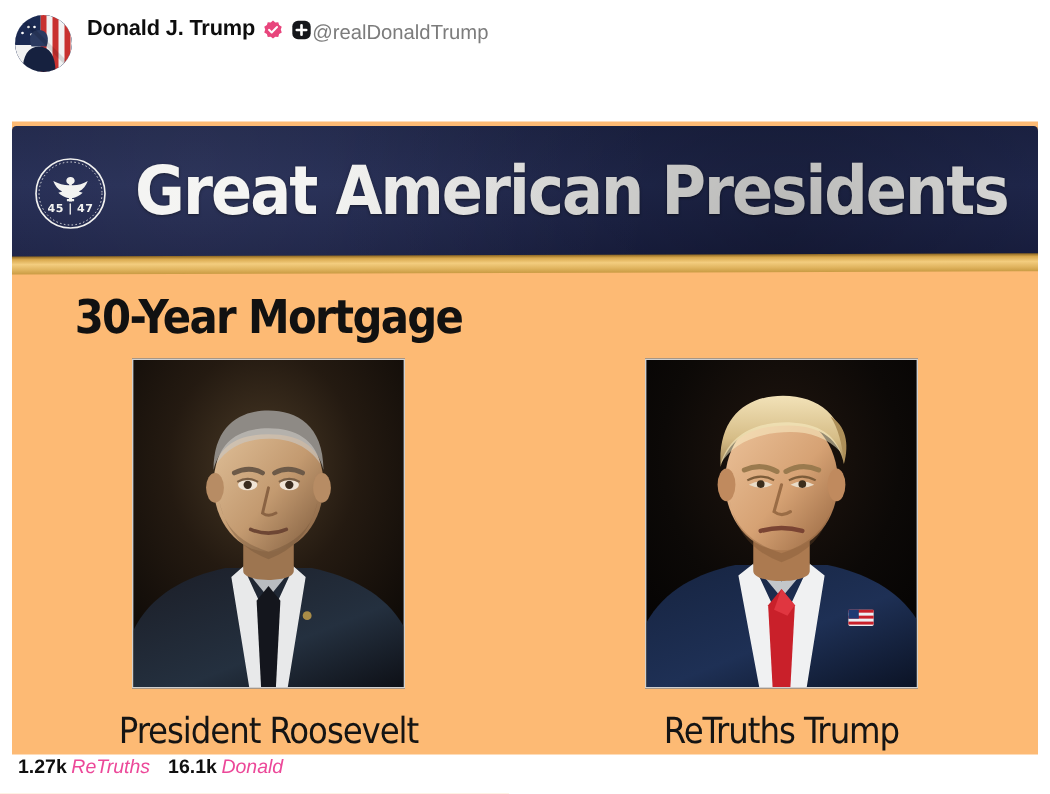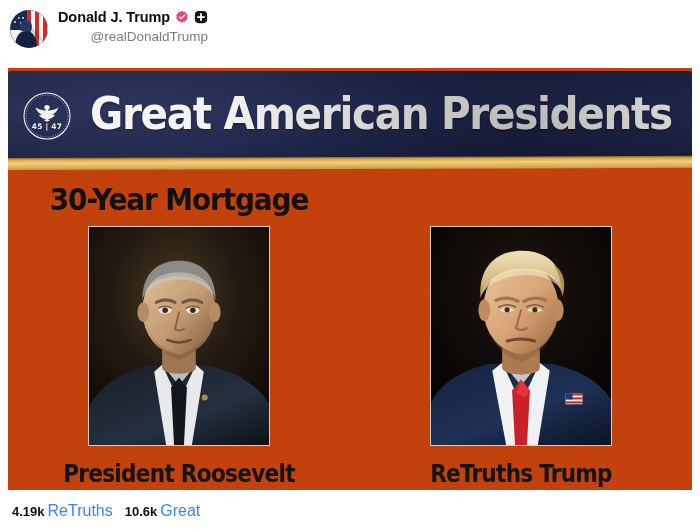--- a/index.html
+++ b/index.html
@@ -42,21 +42,21 @@
     flex: 0 0 38px;
     position: relative;
     background: #1b2a52;
     margin-top: 1px;
   }
   .avatar svg { display: block; }
 
   .identity {
     margin-left: 10px;
     display: flex;
-    flex-direction: column;
+    flex-direction: row;
     justify-content: center;
     padding-top: 1px;
   }
   .name-row {
     display: flex;
     align-items: center;
     gap: 5px;
     line-height: 1;
   }
   .display-name {
@@ -83,24 +83,24 @@
     color: #7c7c7c;
     margin-top: 4px;
     white-space: nowrap;
     text-align: right;
   }
 
   
   .media {
     position: absolute;
     left: 8px;
-    top: 68px;
+    top: 81px;
     width: 684px;
     height: 422px;
-    background: #c2410c;
+    background: #fdba74;
     overflow: hidden;
   }
 
   
   .banner {
     position: absolute;
     left: 0;
     top: 3px;
     width: 684px;
     height: 88px;
@@ -199,21 +199,21 @@
     left: 0;
     top: 392px;
     width: 684px;
     display: flex;
   }
   .caption-cell {
     width: 50%;
     text-align: center;
     font-family: "DejaVu Sans", sans-serif;
     font-size: 24px;
-    font-weight: bold;
+    font-weight: normal;
     color: #141414;
     letter-spacing: -0.7px;
     font-stretch: condensed;
     white-space: nowrap;
   }
 
   
   .post-footer {
     position: absolute;
     left: 0;
@@ -234,23 +234,24 @@
   }
   .stat {
     white-space: nowrap;
   }
   .stat-count {
     font-weight: bold;
     color: #101010;
     font-size: 13px;
   }
   .stat-label {
-    color: #3b82f6;
-    font-size: 16px;
+    color: #ec4899;
+    font-size: 13px;
     margin-left: 3px;
+    font-style: italic;
   }
   .timestamp {
     font-size: 13px;
     color: #8a8a8a;
     white-space: nowrap;
   }
 </style>
 </head>
 <body>
 
@@ -474,22 +475,22 @@
     <div class="captions">
       <div class="caption-cell">President Roosevelt</div>
       <div class="caption-cell">ReTruths Trump</div>
     </div>
 
   </div>
 
   <div class="post-footer">
     <div class="stats">
       <div class="stat">
-        <span class="stat-count">4.19k</span><span class="stat-label">ReTruths</span>
+        <span class="stat-count">1.27k</span><span class="stat-label">ReTruths</span>
       </div>
       <div class="stat">
-        <span class="stat-count">10.6k</span><span class="stat-label">Great</span>
+        <span class="stat-count">16.1k</span><span class="stat-label">Donald</span>
       </div>
     </div>
 
   </div>
 
 </div>
 
 </body></html>

